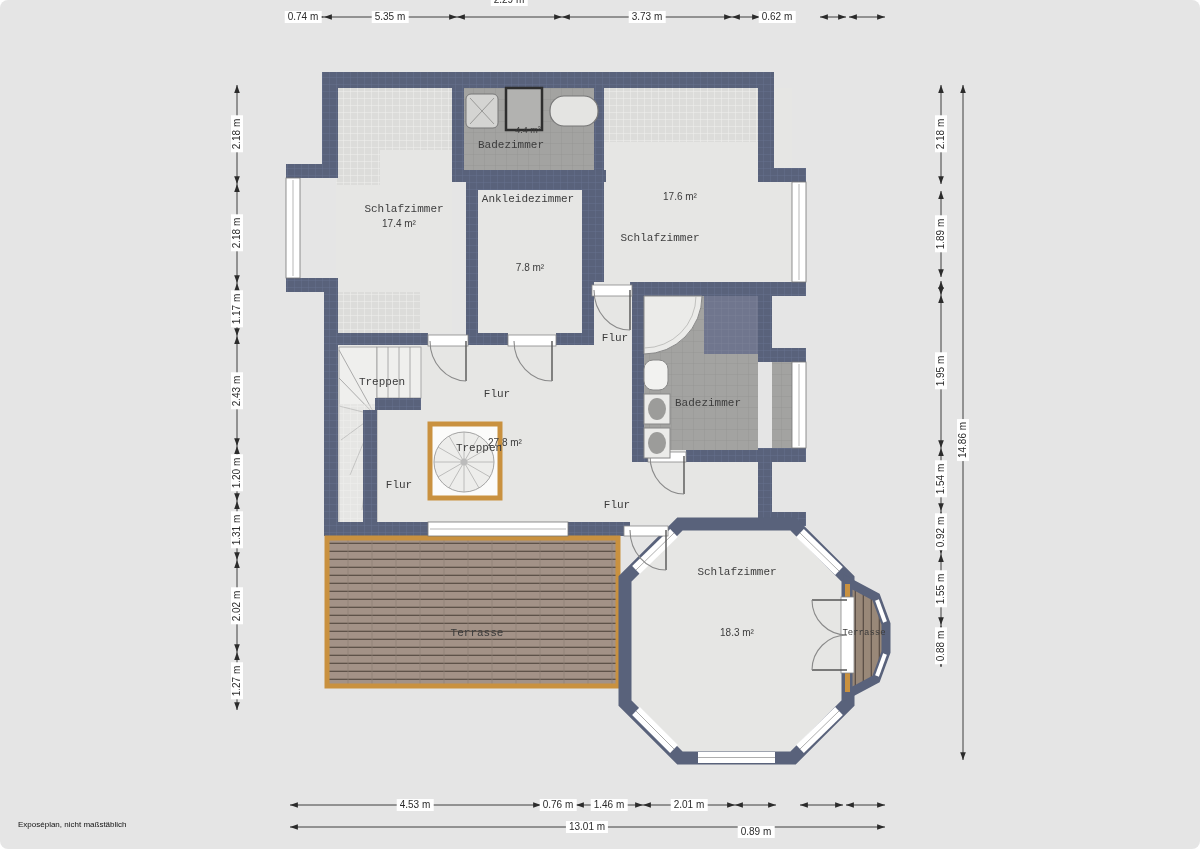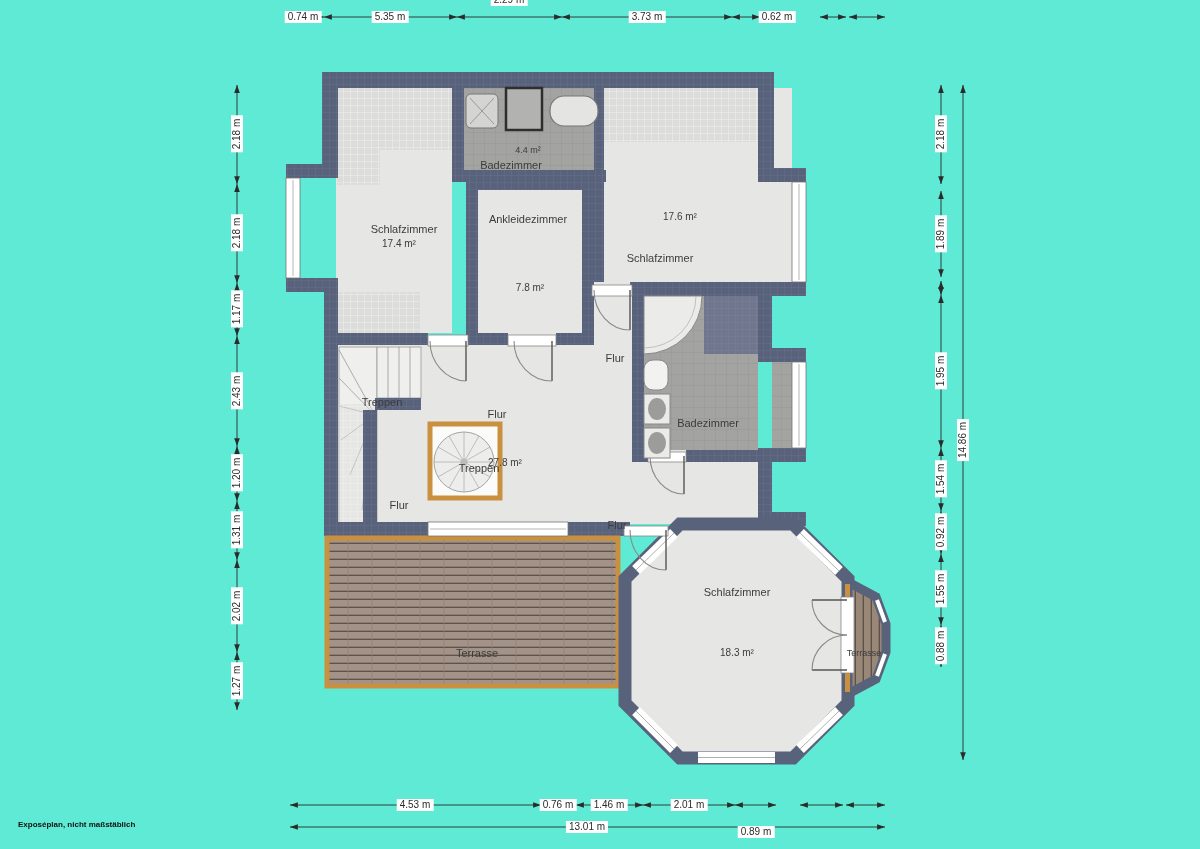--- a/index.html
+++ b/index.html
@@ -1,27 +1,27 @@
 <!DOCTYPE html>
 <html><head>
 <meta charset="utf-8">
 <style>
   html,body{margin:0;padding:0;background:#fff;}
-  .page{position:relative;width:1200px;height:849px;background:#5eead4;overflow:hidden;
-        font-family:"Liberation Sans",sans-serif;}
+  .page{position:relative;width:1200px;height:849px;background:#e5e5e5;overflow:hidden;
+        font-family:"Liberation Sans",sans-serif;border-radius:8px;}
   .plan-svg{position:absolute;left:0;top:0;}
   .dim,.dimv{position:absolute;transform:translate(-50%,-50%);font-size:10px;color:#2b2b2b;
         background:#fff;padding:0 3px;white-space:nowrap;line-height:12px;}
   .dimv{transform:translate(-50%,-50%) rotate(-90deg);}
   .rname,.rarea{position:absolute;transform:translate(-50%,-50%);color:#3c3c3c;
-        white-space:nowrap;margin-top:20px;}
-  .rname{font-size:11px;}
+        white-space:nowrap;}
+  .rname{font-size:11px;font-family:Liberation Mono, monospace;}
   .rarea{font-size:10px;}
   .small-lab{font-size:9px;}
-  .footer-note{position:absolute;left:18px;top:820px;font-size:8px;font-weight:bold;color:#111;}
+  .footer-note{position:absolute;left:18px;top:820px;font-size:8px;font-weight:normal;color:#111;}
 </style>
 </head>
 <body>
 
 <div class="page">
 
 <svg class="plan-svg" width="1200" height="849" viewBox="0 0 1200 849">
   <defs>
     <marker id="arr" viewBox="0 0 8 6" markerWidth="9" markerHeight="7" refX="7.5" refY="3" orient="auto-start-reverse" markerUnits="userSpaceOnUse">
       <path d="M0.5,0.5 L7.5,3 L0.5,5.5 Z" fill="#2b2b2b"></path>

